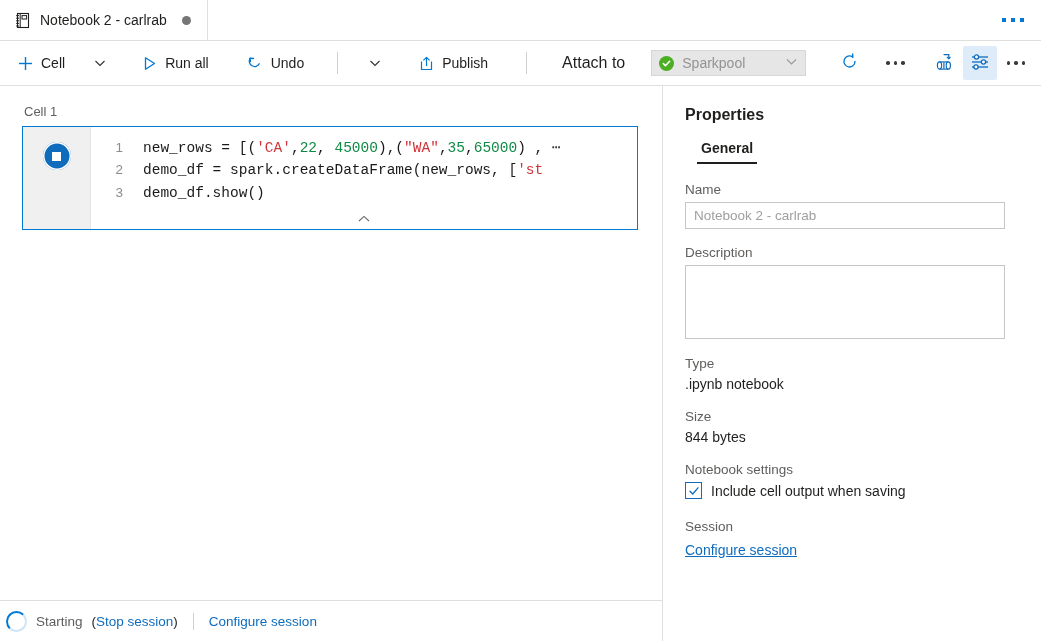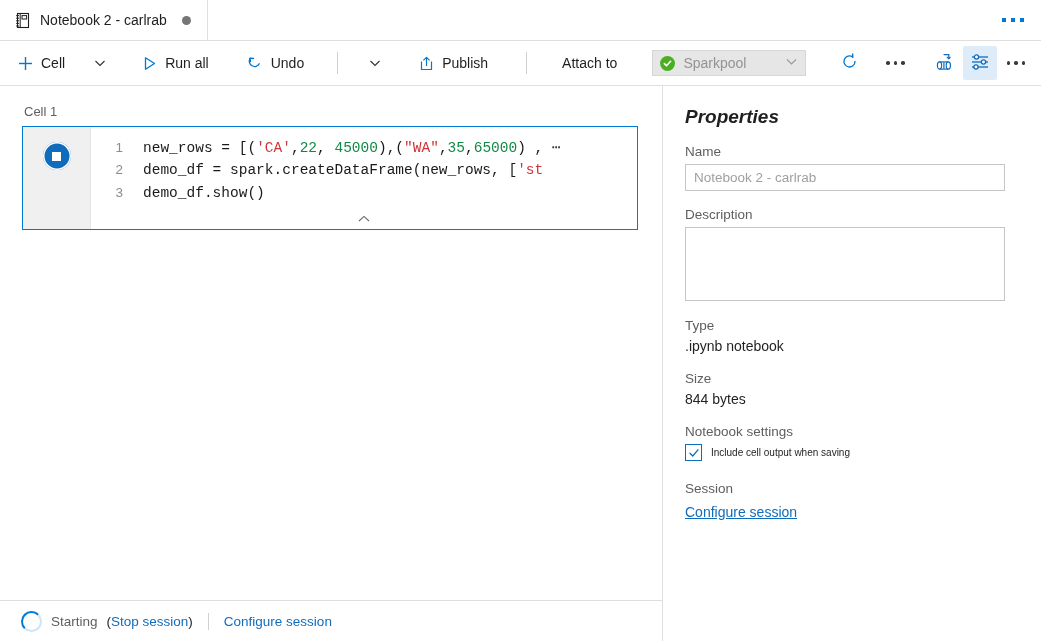--- a/index.html
+++ b/index.html
@@ -104,23 +104,23 @@
   .cmd .glyph { color: #0078d4; display: flex; align-items: center; }
   .cmd.chev { padding: 0 4px; }
   .vsep {
     width: 1px;
     height: 22px;
     background: #d2d0ce;
     margin: 0 9px;
     flex: 0 0 auto;
   }
   .attach-label {
-    font-size: 14px;
-    color: #201f1e;
-    margin-right: 18px;
+    font-size: 16px;
+    color: #201f1e;
+    margin-right: 9px;
     white-space: nowrap;
   }
   .attach-select {
     width: 178px;
     height: 26px;
     background: #e6e6e6;
     border: 1px solid #d6d6d6;
     display: flex;
     align-items: center;
     padding: 0 6px 0 7px;
@@ -266,21 +266,21 @@
     background: #ffffff;
   }
 
   
   .statusbar {
     height: 41px;
     min-height: 41px;
     border-top: 1px solid #e1dfdd;
     display: flex;
     align-items: center;
-    padding-left: 21px;
+    padding-left: 6px;
     gap: 9px;
     font-size: 13.5px;
     background: #ffffff;
     box-sizing: border-box;
   }
   .spinner {
     width: 17px; height: 17px;
     border-radius: 50%;
     border: 2px solid #cfe4f7;
     border-top-color: #0078d4;
@@ -300,25 +300,24 @@
 
   
   .props {
     flex: 1 1 auto;
     padding: 20px 36px 0 22px;
     box-sizing: border-box;
     overflow: hidden;
     background: #ffffff;
   }
   .props-title {
-    font-size: 19px;
+    font-size: 16px;
     font-weight: bold;
     color: #201f1e;
     margin-bottom: 16px;
-    font-style: italic;
   }
   .tabs-row {
     display: flex;
     margin-left: 12px;
     margin-bottom: 18px;
   }
   .ptab {
     font-size: 14px;
     font-weight: bold;
     color: #201f1e;
@@ -373,21 +372,21 @@
     cursor: pointer;
   }
   .checkbox {
     width: 17px; height: 17px;
     border: 1px solid #0f6cbd;
     background: #ffffff;
     display: flex; align-items: center; justify-content: center;
     box-sizing: border-box;
     flex: 0 0 auto;
   }
-  .check-label { font-size: 10px; color: #201f1e; }
+  .check-label { font-size: 14px; color: #201f1e; }
   .link-underline {
     color: #0f6cbd;
     text-decoration: underline;
     font-size: 14px;
     cursor: pointer;
   }
   .gap-sm { height: 3px; }
 </style>
 </head>
 <body>
@@ -603,20 +602,23 @@
             <span class="paren">)</span>
         </span>
         <span class="vsep2"></span>
         <span class="link">Configure session</span>
       </div>
     </div>
 
     <div class="props">
       <div class="props-title">Properties</div>
 
+      <div class="tabs-row">
+        <div class="ptab">General</div>
+      </div>
 
       <div class="field-label">Name</div>
       <input class="text-input" readonly="" value="Notebook 2 - carlrab" style="">
 
       <div class="field-label">Description</div>
       <textarea class="textarea" style=""></textarea>
 
       <div class="field-label">Type</div>
       <div class="value-text">.ipynb notebook</div>
 

